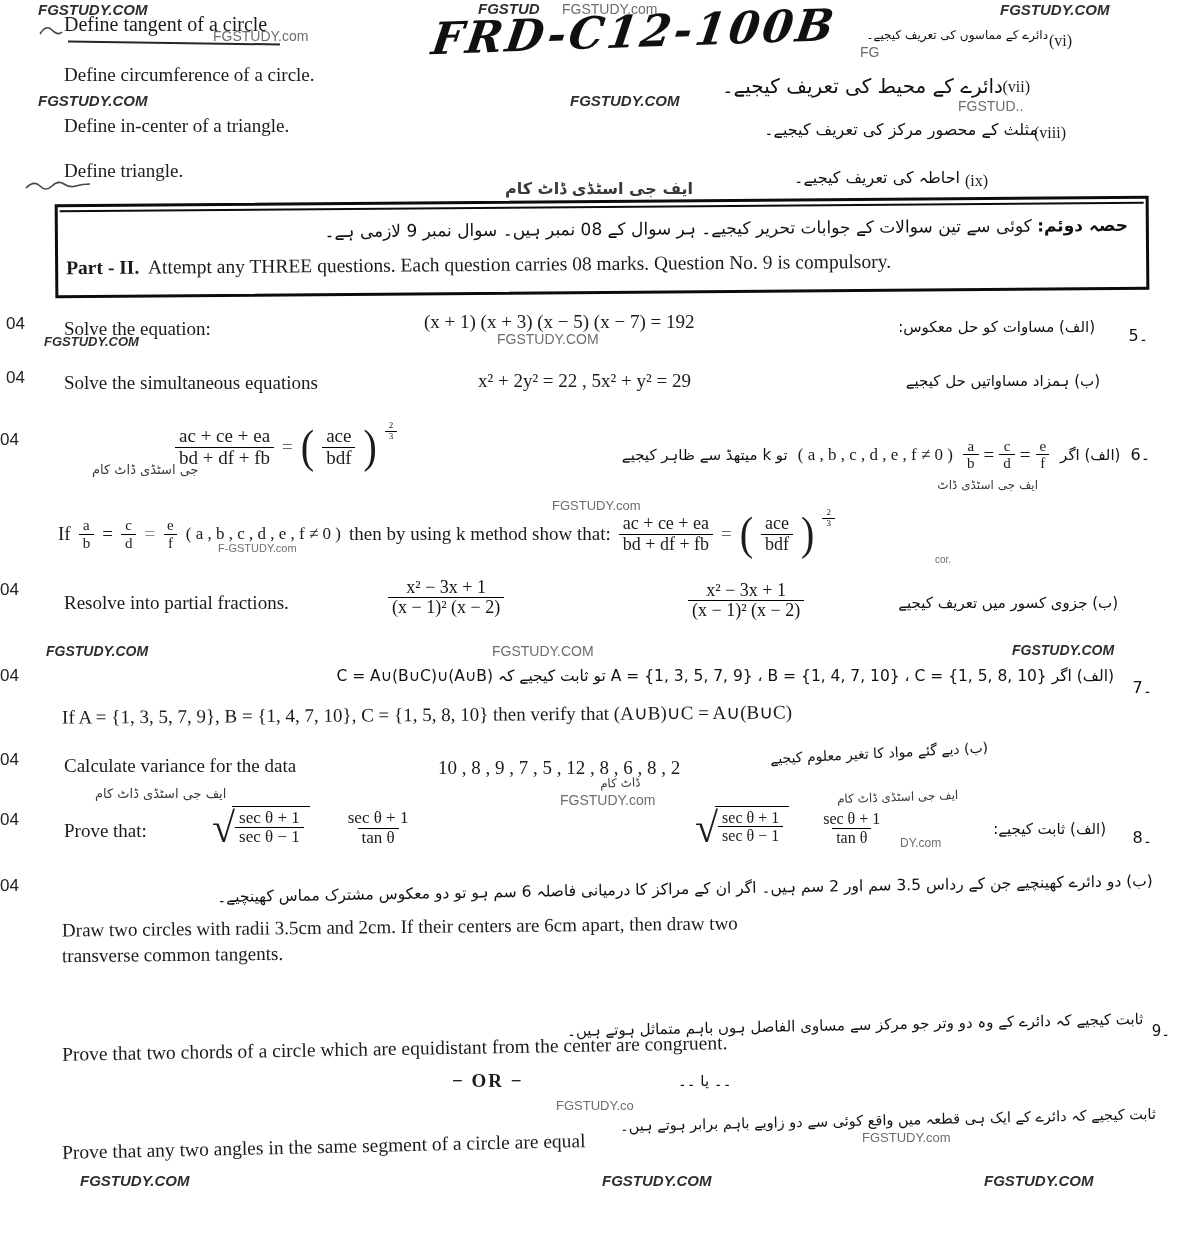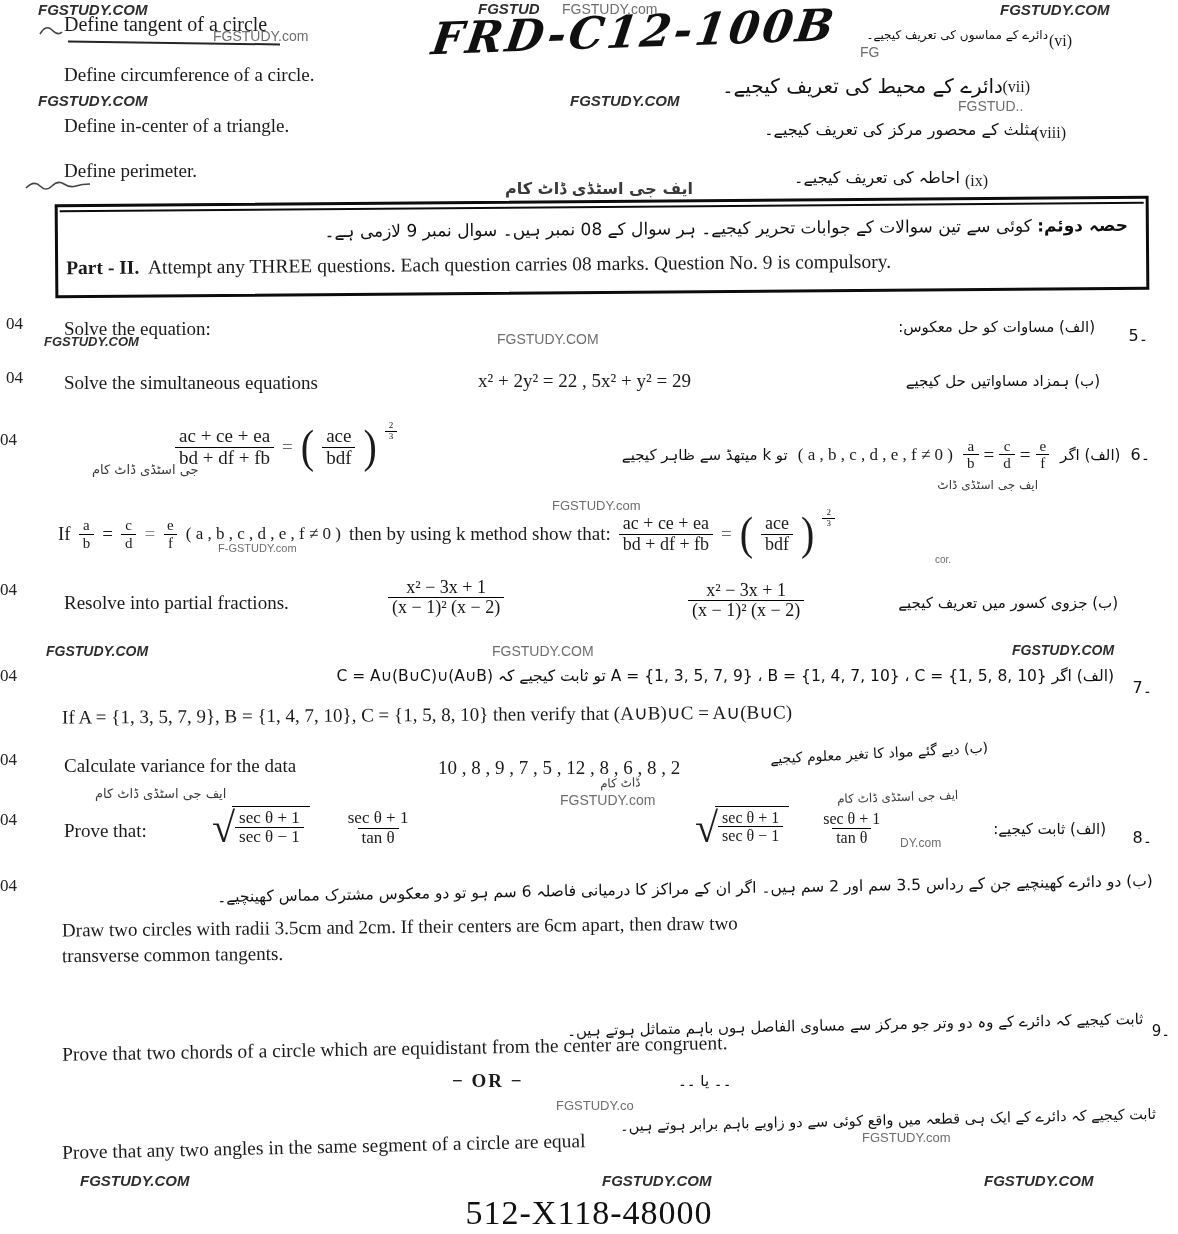--- a/index.html
+++ b/index.html
@@ -5,21 +5,21 @@
   html,body{margin:0;padding:0;background:#e8e8e8;}
   .page{position:relative;width:1178px;height:1234px;background:#fff;overflow:hidden;
         font-family:"Liberation Serif",serif;color:#151515;}
   .t{position:absolute;white-space:nowrap;}
   .en{font-family:"Liberation Serif",serif;font-size:19px;color:#1b1b1b;}
   .math{font-family:"Liberation Serif",serif;font-size:19px;color:#1b1b1b;}
   .ur{font-family:"DejaVu Sans",sans-serif;font-size:15px;direction:rtl;color:#111;}
   .wmB{font-family:"Liberation Sans",sans-serif;font-weight:bold;font-style:italic;font-size:15px;color:#2e2e2e;}
   .wmL{font-family:"Liberation Sans",sans-serif;font-size:14px;color:#6d6d6d;}
   .wmU{font-family:"DejaVu Sans",sans-serif;font-size:14px;color:#3a3a3a;direction:rtl;}
-  .marks{font-family:Liberation Serif, serif;font-size:17px;color:#222;}
+  .marks{font-family:Liberation Sans, sans-serif;font-size:17px;color:#222;}
   .hand{font-family:"DejaVu Serif",serif;font-style:italic;font-weight:bold;font-size:44px;
         letter-spacing:3px;color:#101010;transform:rotate(-2deg) skewX(-10deg);}
   .row{display:inline-flex;align-items:center;gap:8px;}
   .rowR{display:inline-flex;flex-direction:row-reverse;align-items:center;gap:10px;}
   .frac{display:inline-flex;flex-direction:column;align-items:center;line-height:1.08;vertical-align:middle;}
   .frac .fn{padding:0 4px;}
   .frac .fd{border-top:1.4px solid #000;padding:0 4px;}
   .frac.sm{font-size:15px;}
   .frac.md{font-size:18px;}
   .frac.xs{font-size:9px;line-height:1.05;}
@@ -65,37 +65,38 @@
   <span class="t en" style="right:148px;top:78px;font-size:16px">(vii)</span>
   <span class="t wmL" style="left:958px;top:98px">FGSTUD..</span>
 
   <span class="t wmB" style="left:38px;top:92px">FGSTUDY.COM</span>
   <span class="t wmB" style="left:570px;top:92px">FGSTUDY.COM</span>
 
   <span class="t en" style="left:64px;top:115px">Define in-center of a triangle.</span>
   <span class="t ur" style="right:140px;top:120px;font-size:16px">مثلث کے محصور مرکز کی تعریف کیجیے۔</span>
   <span class="t en" style="right:112px;top:124px;font-size:16px">(viii)</span>
 
-  <span class="t en" style="left:64px;top:160px">Define perimeter.</span>
+  <span class="t en" style="left:64px;top:160px">Define triangle.</span>
   <span class="t ur" style="right:218px;top:168px;font-size:16px">احاطہ کی تعریف کیجیے۔</span>
   <span class="t en" style="right:190px;top:172px;font-size:16px">(ix)</span>
 
   <svg class="scr t" style="left:24px;top:180px" width="70" height="14">
       <path d="M2 8 q8 -8 14 -2 t12 0 t12 -2 t12 2 t14 -2"></path>
     </svg>
   <span class="t wmU" style="left:505px;top:179px;font-size:16px;font-weight:bold">ایف جی اسٹڈی ڈاٹ کام</span>
 
   <div class="box">
     <div class="innerline"></div>
     <span class="t ur" style="right:18px;top:16px;font-size:17px"><b>حصہ دوئم:</b> <span>کوئی سے تین سوالات کے جوابات تحریر کیجیے۔ ہر سوال کے 08 نمبر ہیں۔ سوال نمبر 9 لازمی ہے۔</span></span>
     <span class="t en" style="left:8px;top:50px;font-size:19.5px"><b>Part - II.</b>&nbsp; <span>Attempt any THREE questions.  Each question carries 08 marks.  Question No. 9 is compulsory.</span></span>
   </div>
 
   <span class="t marks" style="left:6px;top:314px">04</span>
   <span class="t en" style="left:64px;top:318px">Solve the equation:</span>
+  <span class="t math" style="left:424px;top:311px">(x + 1) (x + 3) (x − 5) (x − 7) = 192</span>
   <span class="t ur" style="right:83px;top:318px">(الف) مساوات کو حل معکوس:</span>
   <span class="t ur" style="right:30px;top:326px;font-size:16px">۔5</span>
   <span class="t wmB" style="left:44px;top:334px;font-size:13px">FGSTUDY.COM</span>
   <span class="t wmL" style="left:497px;top:331px">FGSTUDY.COM</span>
 
   <span class="t marks" style="left:6px;top:368px">04</span>
   <span class="t en" style="left:64px;top:372px">Solve the simultaneous equations</span>
   <span class="t math" style="left:478px;top:370px">x² + 2y² = 22   ,   5x² + y² = 29</span>
   <span class="t ur" style="right:78px;top:372px">(ب) ہمزاد مساواتیں حل کیجیے</span>
 
@@ -254,15 +255,14 @@
   <span class="t en or" style="left:452px;top:1070px">− OR −</span>
   <span class="t ur" style="left:678px;top:1072px">۔۔ یا ۔۔</span>
   <span class="t wmL" style="left:556px;top:1098px;font-size:13px">FGSTUDY.co</span>
   <span class="t ur" style="right:22px;top:1112px;font-size:14.5px;transform:rotate(-1.3deg)">ثابت کیجیے کہ دائرے کے ایک ہی قطعہ میں واقع کوئی سے دو زاویے باہم برابر ہوتے ہیں۔</span>
   <span class="t wmL" style="left:862px;top:1130px;font-size:13px">FGSTUDY.com</span>
   <span class="t en" style="left:62px;top:1136px;font-size:19.5px;transform:rotate(-1.3deg)">Prove that any two angles in the same segment of a circle are equal</span>
 
   <span class="t wmB" style="left:80px;top:1172px">FGSTUDY.COM</span>
   <span class="t wmB" style="left:602px;top:1172px">FGSTUDY.COM</span>
   <span class="t wmB" style="left:984px;top:1172px">FGSTUDY.COM</span>
-  <span class="t footer" style="left:0;right:0;top:1194px;text-align:center">512-X118-48000</span>
 
 </div>
 
 </body></html>

